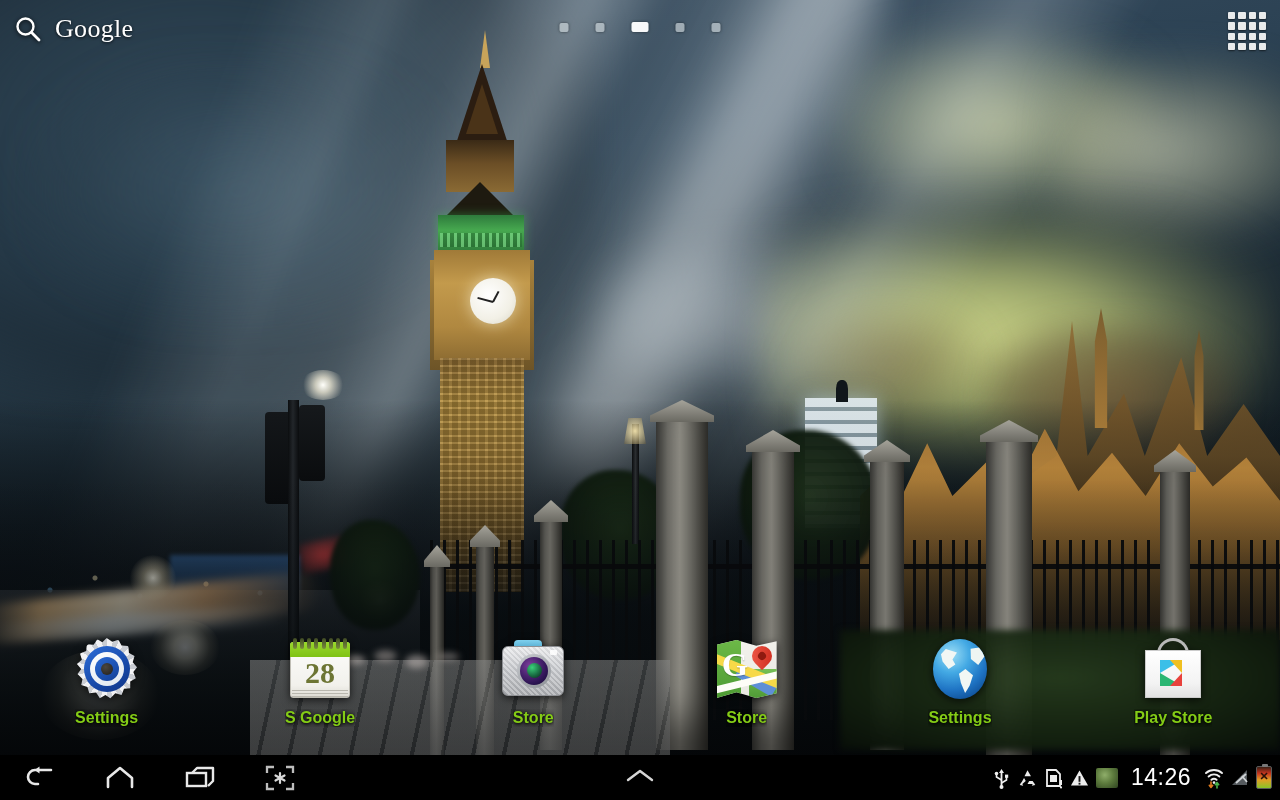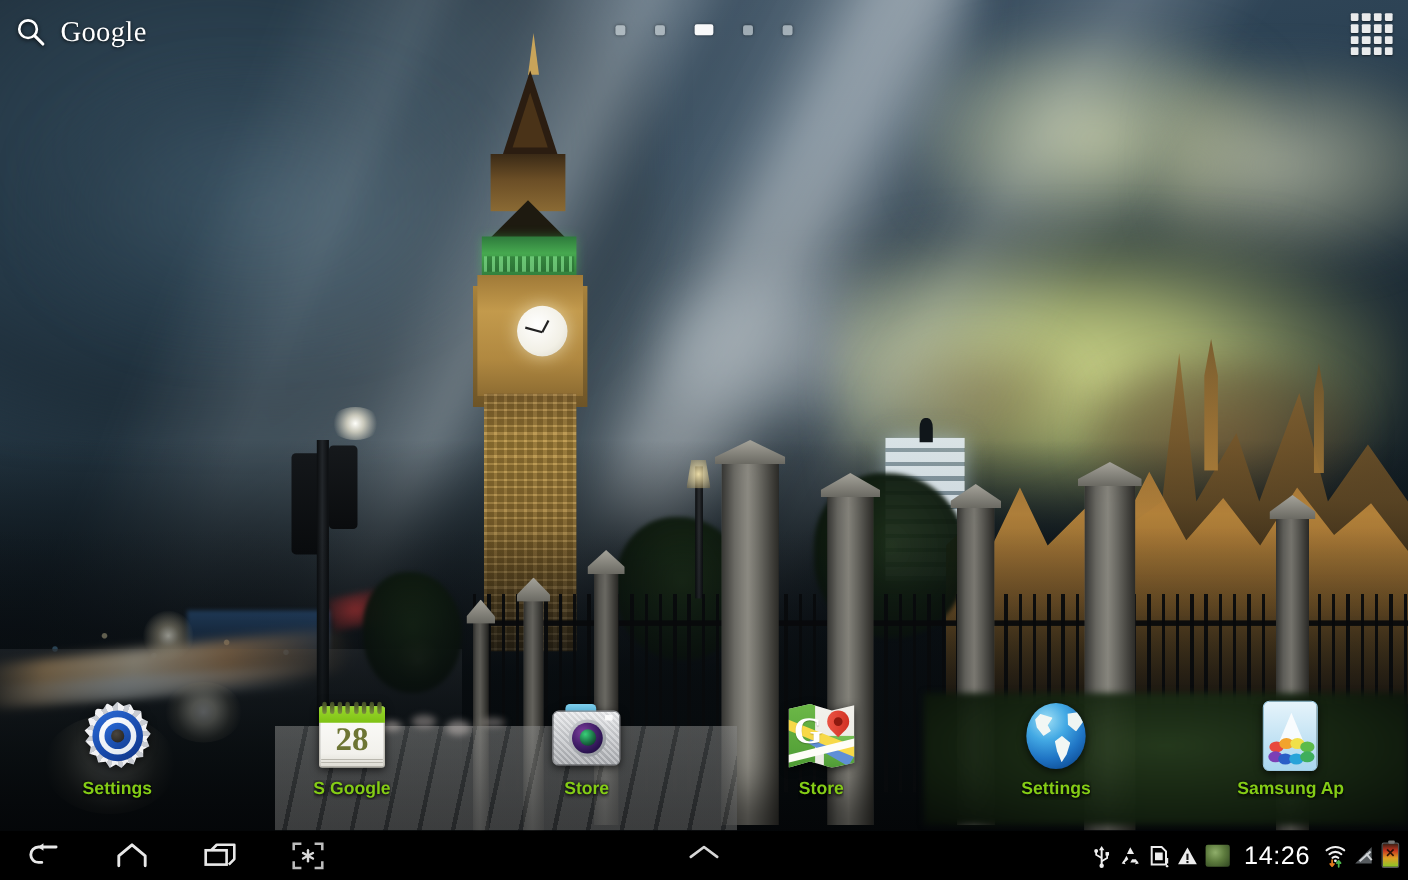--- a/index.html
+++ b/index.html
@@ -1108,39 +1108,32 @@
       <div class="app-icon ic-internet">
         <div class="globe">
           <div class="cont1"></div>
           <div class="cont2"></div>
           <div class="cont3"></div>
         </div>
       </div>
       <div class="app-label">Settings</div>
     </div>
 
+
     <div class="app">
-      <div class="app-icon ic-samsung">
-        <div class="sa-box">
-          <div class="prism"></div>
-          <div class="dots">
-            <i class="d1"></i>
-              <i class="d2"></i>
-              <i class="d3"></i>
-              <i class="d4"></i>
-            <i class="d5"></i>
-              <i class="d6"></i>
-              <i class="d7"></i>
-              <i class="d8"></i>
-          </div>
-        </div>
+      <div class="app-icon ic-play">
+        <div class="handle"></div>
+        <div class="bag"></div>
+        <div class="tri-a"></div>
+        <div class="tri-b"></div>
+        <div class="tri-c"></div>
+        <div class="tri-d"></div>
       </div>
-      <div class="app-label">Samsung Ap</div>
+      <div class="app-label">Play Store</div>
     </div>
-
   </div>
 
   <div id="navbar">
 
     <div id="nav-left">
 
       <div class="navbtn">
         <span>
           <svg width="32" height="26" viewBox="0 0 32 26">
             <path d="M27 5 L11 5 A7 7 0 1 0 11 19 L14 19" fill="none" stroke="#e8e8e8" stroke-width="2.6" stroke-linecap="round"></path>

